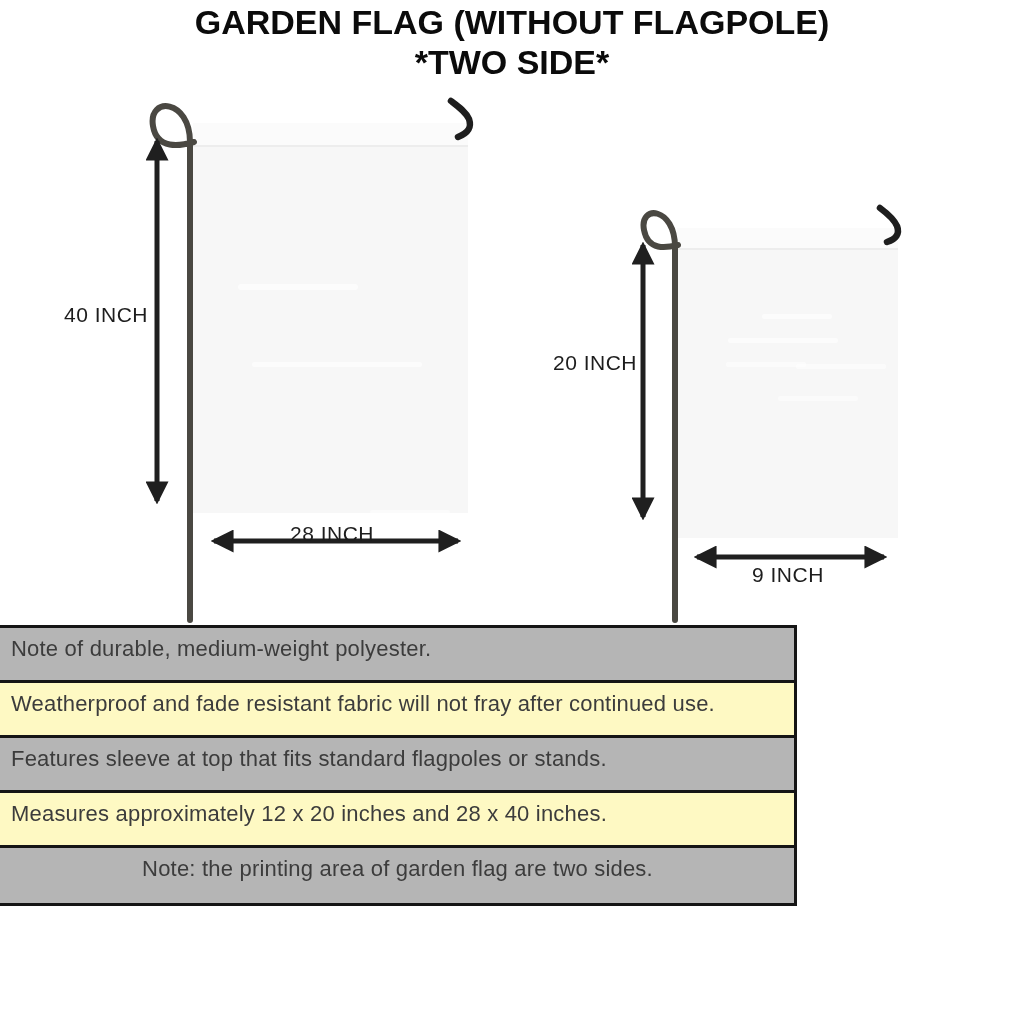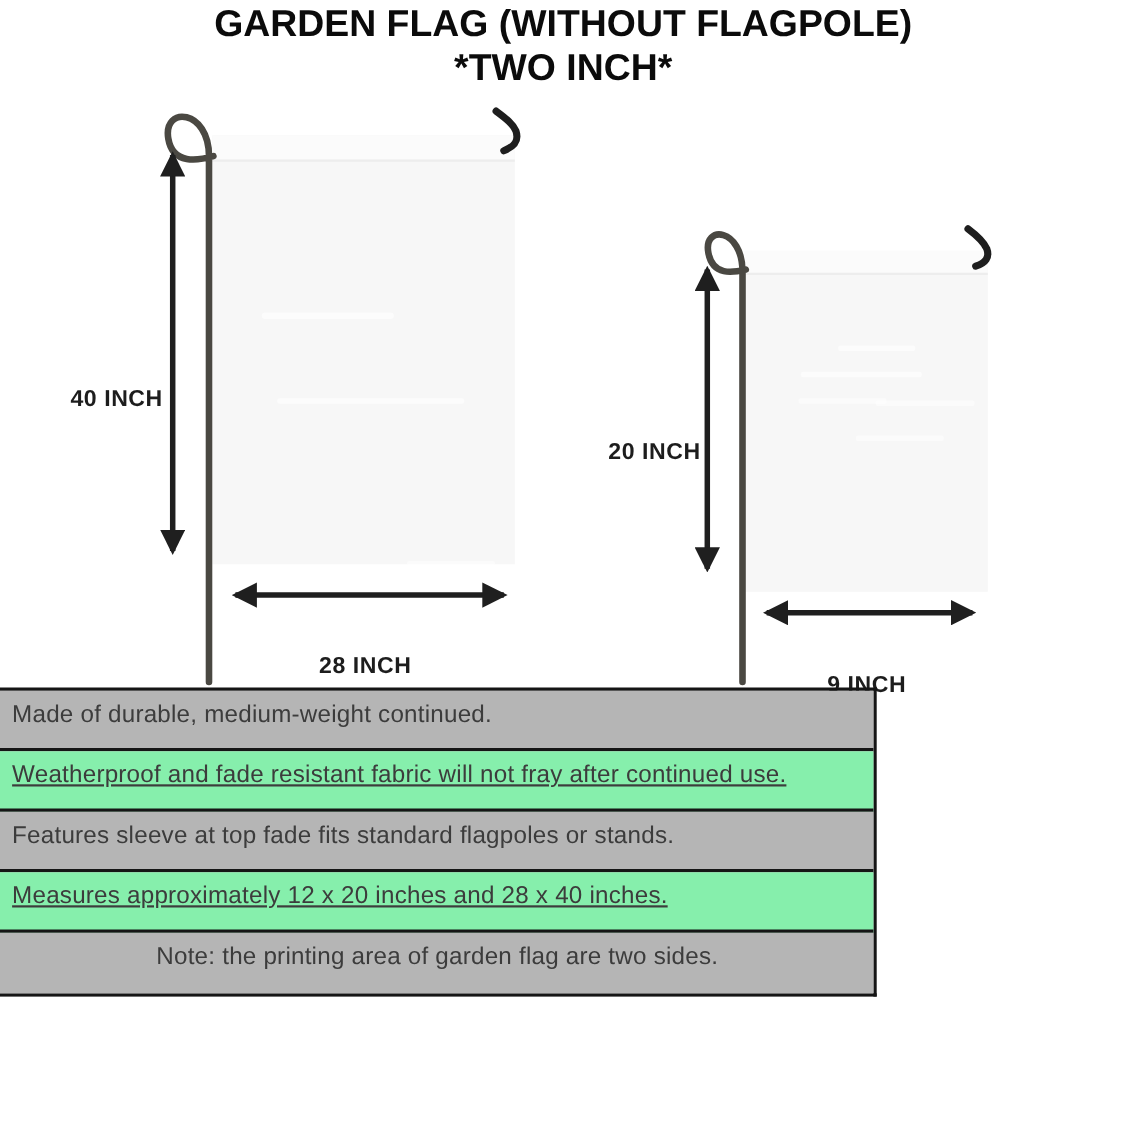--- a/index.html
+++ b/index.html
@@ -34,28 +34,27 @@
   
   #diagram-svg {
     position: absolute;
     top: 0;
     left: 0;
   }
   
   .dim-label {
     position: absolute;
     font-size: 21px;
-    font-weight: 700;
+    font-weight: 400;
     color: #1d1d1d;
     letter-spacing: 0.5px;
     white-space: nowrap;
-    margin-top: 48px;
   }
   #label-40 { left: 64px;  top: 303px; }
-  #label-28 { left: 290px; top: 546px; }
+  #label-28 { left: 290px; top: 522px; }
   #label-18 { left: 553px; top: 351px; }
   #label-12 { left: 752px; top: 563px; }
   
   .features-table {
     position: absolute;
     left: 0;
     top: 625px;
     width: 797px;
     border-top: 3px solid #151515;
     border-right: 3px solid #151515;
@@ -66,30 +65,30 @@
     height: 55px;
     box-sizing: border-box;
     padding: 8px 10px 0 11px;
     font-size: 22px;
     color: #3c3c3c;
     border-bottom: 3px solid #151515;
     letter-spacing: 0.2px;
   }
   .feature-row:last-child { border-bottom: none; text-align: center; }
   .feature-row.shaded { background: #b5b5b5; }
-  .feature-row.plain  { background: #86efac; text-decoration: underline; }
+  .feature-row.plain  { background: #fef9c3; }
 </style>
 </head>
 <body>
 
 <div id="page">
 
   <div class="title-wrap">
     <div class="title-line">GARDEN FLAG (WITHOUT FLAGPOLE)</div>
-    <div class="title-line">*TWO INCH*</div>
+    <div class="title-line">*TWO SIDE*</div>
   </div>
 
   <svg id="diagram-svg" width="1024" height="1024" viewBox="0 0 1024 1024">
     <defs>
       <marker id="ah" viewBox="0 0 10 10" refX="8.5" refY="5" markerWidth="4.6" markerHeight="4.6" orient="auto-start-reverse">
         <path d="M0 0 L10 5 L0 10 z" fill="#1f1f1f"></path>
       </marker>
     </defs>
 
     <g>
@@ -120,20 +119,20 @@
       <line x1="697" y1="557" x2="884" y2="557" stroke="#1f1f1f" stroke-width="5" marker-start="url(#ah)" marker-end="url(#ah)"></line>
     </g>
   </svg>
 
   <div class="dim-label" id="label-40">40 INCH</div>
   <div class="dim-label" id="label-28">28 INCH</div>
   <div class="dim-label" id="label-18">20 INCH</div>
   <div class="dim-label" id="label-12">9 INCH</div>
 
   <div class="features-table">
-    <div class="feature-row shaded">Made of durable, medium-weight continued.</div>
+    <div class="feature-row shaded">Note of durable, medium-weight polyester.</div>
     <div class="feature-row plain">Weatherproof and fade resistant fabric will not fray after continued use.</div>
-    <div class="feature-row shaded">Features sleeve at top fade fits standard flagpoles or stands.</div>
+    <div class="feature-row shaded">Features sleeve at top that fits standard flagpoles or stands.</div>
     <div class="feature-row plain">Measures approximately 12 x 20 inches and 28 x 40 inches.</div>
     <div class="feature-row shaded">Note: the printing area of garden flag are two sides.</div>
   </div>
 
 </div>
 
 </body></html>

